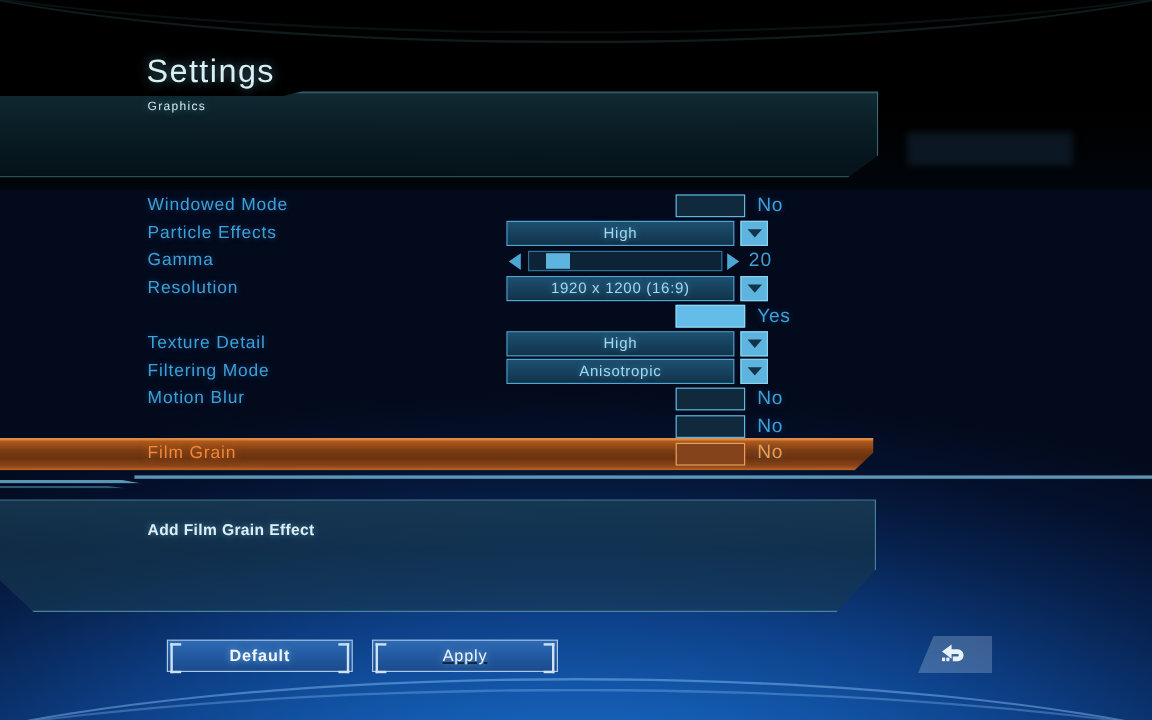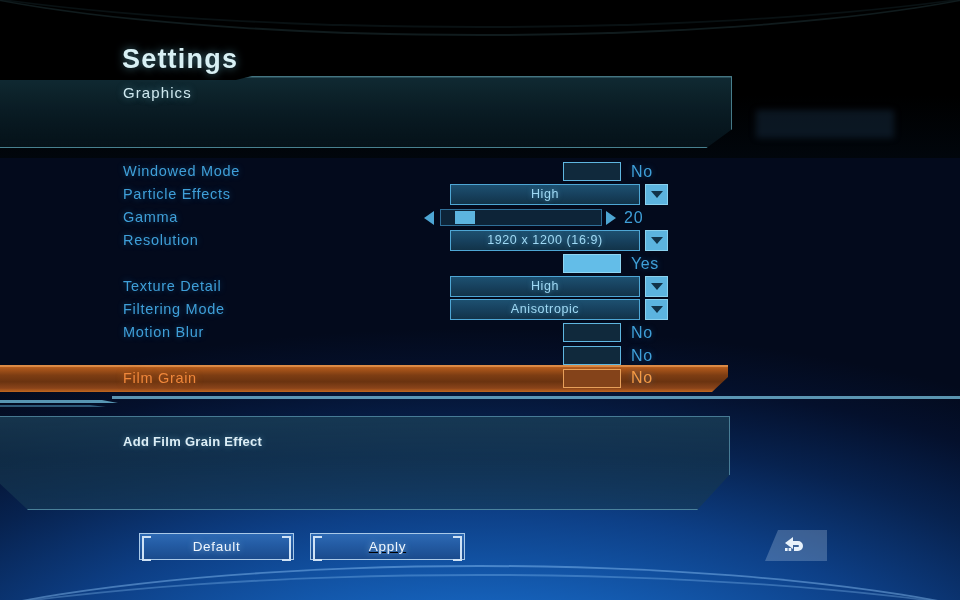--- a/index.html
+++ b/index.html
@@ -38,40 +38,40 @@
     border-top:2px solid rgba(150,205,255,0.42);
   }
   .arc-bot2 {
     left:-260px; top:574px; width:1480px; height:250px;
     border-top:2px solid rgba(150,205,255,0.30);
   }
 
   
   .title {
     position:absolute; left:122px; top:44px;
-    font-size:27px; letter-spacing:1.2px; font-weight:bold;
+    font-size:27px; letter-spacing:1.2px; font-weight:normal;
     color:#d8f0f4;
     text-shadow:0 0 9px rgba(120,210,235,0.55);
   }
 
   
   .headerpanel {
     position:absolute; left:0px; top:76px; width:732px; height:72px;
     background:linear-gradient(180deg, rgba(22,58,70,0.72) 0%, rgba(14,42,54,0.60) 55%, rgba(10,32,42,0.48) 100%);
     border:1px solid rgba(120,200,218,0.55);
     border-left:none;
     clip-path: polygon(0 4px, 236px 4px, 252px 0, 100% 0, 100% 74%, 96.5% 100%, 0 100%);
   }
   .headerpanel-inner {
     position:absolute; inset:0;
     border-top:1px solid rgba(140,215,232,0.20);
   }
   .tablabel {
     position:absolute; left:123px; top:84px;
-    font-size:15px; letter-spacing:1.1px; color:#cfe8ef;
+    font-size:10px; letter-spacing:1.1px; color:#cfe8ef;
     text-shadow:0 0 7px rgba(120,200,230,0.5);
   }
   .ghostbox {
     position:absolute; left:756px; top:110px; width:138px; height:28px;
     background:rgba(20,40,58,0.55); border-radius:1px;
     filter:blur(3px);
   }
 
   
   .rows { position:absolute; left:0; top:160px; width:960px; }
@@ -94,21 +94,21 @@
     border:1px solid #5fb6e0; background:#10293c;
   }
   .chk.on { background:#63bde8; border-color:#8fd6f2; }
   .yesno {
     position:absolute; left:68px; top:-1px;
     font-size:16px; letter-spacing:0.6px; color:#3f9fd8;
     line-height:25px; text-shadow:0 0 6px rgba(40,130,200,0.4);
   }
 
   
-  .dd-wrap { left:450px; width:290px; }
+  .dd-wrap { left:422px; width:290px; }
   .ddbox {
     position:absolute; left:0; top:1px; width:190px; height:21px;
     border:1px solid #4ea6d4;
     background:linear-gradient(180deg,#1d5070 0%, #17415e 50%, #123349 100%);
   }
   .ddbox span {
     display:block; text-align:center; line-height:19px;
     font-size:12.5px; letter-spacing:0.6px; color:#9fd9f4;
     text-shadow:0 0 5px rgba(110,200,235,0.5);
   }
@@ -202,21 +202,21 @@
     content:""; position:absolute; top:2px; width:7px; height:21px;
     border:2px solid #cfe2f5;
   }
   .btn::before { left:2px; border-right:none; }
   .btn::after  { right:2px; border-left:none; }
   .btn span {
     display:block; text-align:center; line-height:25px;
     font-size:13.5px; letter-spacing:0.7px; color:#eef6fd;
     text-shadow:0 0 6px rgba(170,215,250,0.6);
   }
-  .btn-default { left:139px; }
+  .btn-default { left:139px;font-weight:bold; }
   .btn-apply   { left:310px;text-decoration:underline; }
 
   
   .backbtn {
     position:absolute; left:765px; top:530px; width:62px; height:31px;
     background:rgba(200,220,240,0.26);
     clip-path: polygon(13px 0, 100% 0, 100% 100%, 0 100%);
   }
   .backbtn svg { position:absolute; left:18px; top:5px; }
 </style>

